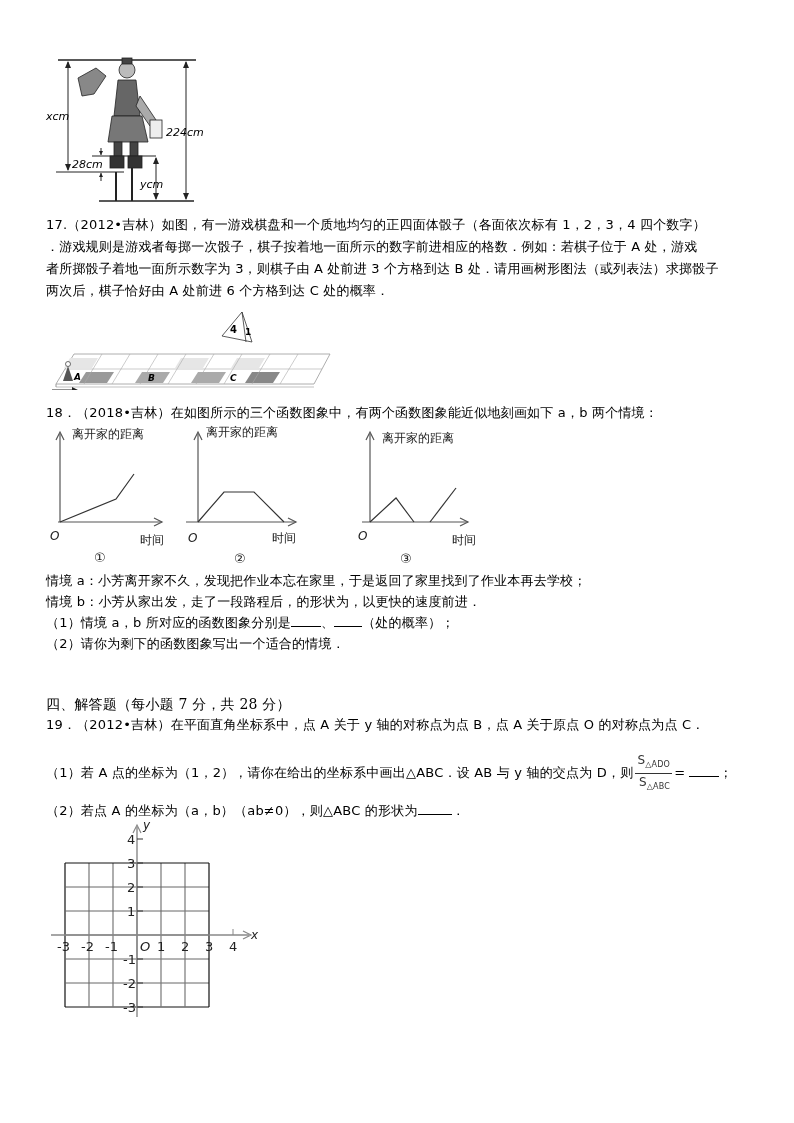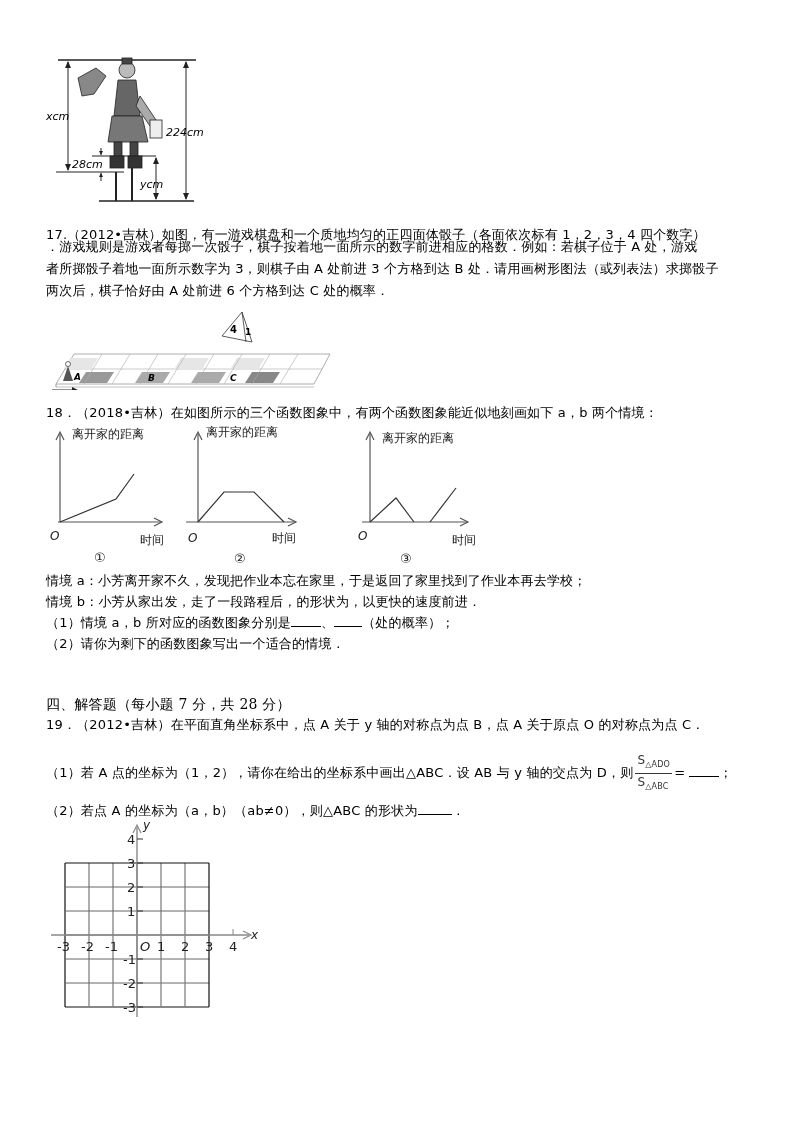--- a/index.html
+++ b/index.html
@@ -3,21 +3,21 @@
 <meta charset="utf-8">
 <style>
   html, body { margin: 0; padding: 0; background: #ffffff; }
   body { width: 794px; height: 1123px; position: relative; overflow: hidden;
          font-family: "DejaVu Sans", "Liberation Sans", sans-serif; color: #000; }
   .abs { position: absolute; }
   .line { position: absolute; left: 46px; font-size: 13px; line-height: 22px; white-space: nowrap; letter-spacing: 0.2px; }
   .blank { display: inline-block; border-bottom: 1px solid #000; height: 14px; vertical-align: baseline; }
   .section-title { font-weight: normal; font-family: "DejaVu Serif", "Liberation Serif", serif; font-size: 14px; }
   svg text { font-family: "DejaVu Sans", "Liberation Sans", sans-serif; }
-  .frac { display: inline-block; vertical-align: middle; text-align: left; font-size: 12px; color: #333; margin: 0 2px; }
+  .frac { display: inline-block; vertical-align: middle; text-align: right; font-size: 12px; color: #333; margin: 0 2px; }
   .frac .num { display: block; border-bottom: 1px solid #333; padding: 0 2px; line-height: 16px; }
   .frac .den { display: block; line-height: 16px; padding: 0 2px; }
   .frac sub { font-size: 8px; }
 </style>
 </head>
 <body>
 
 <svg class="abs" style="left:44px;top:56px" width="160" height="150" viewBox="0 0 160 150">
 
   <line x1="14" y1="4" x2="152" y2="4" stroke="#222" stroke-width="1.5"></line>
@@ -60,21 +60,21 @@
   </g>
 
   <line x1="72" y1="116" x2="72" y2="145" stroke="#222" stroke-width="2"></line>
   <line x1="88" y1="112" x2="88" y2="145" stroke="#222" stroke-width="2"></line>
   <text x="2" y="64" font-size="11" font-style="italic">xcm</text>
   <text x="28" y="112" font-size="11" font-style="italic">28cm</text>
   <text x="122" y="80" font-size="11" font-style="italic">224cm</text>
   <text x="96" y="132" font-size="11" font-style="italic">ycm</text>
 </svg>
 
-<div class="line" style="top:224px">17.（2012•吉林）如图，有一游戏棋盘和一个质地均匀的正四面体骰子（各面依次标有 1，2，3，4 四个数字）</div>
+<div class="line" style="top:214px">17.（2012•吉林）如图，有一游戏棋盘和一个质地均匀的正四面体骰子（各面依次标有 1，2，3，4 四个数字）</div>
 <div class="line" style="top:236px">．游戏规则是游戏者每掷一次骰子，棋子按着地一面所示的数字前进相应的格数．例如：若棋子位于 A 处，游戏</div>
 <div class="line" style="top:258px">者所掷骰子着地一面所示数字为 3，则棋子由 A 处前进 3 个方格到达 B 处．请用画树形图法（或列表法）求掷骰子</div>
 <div class="line" style="top:280px">两次后，棋子恰好由 A 处前进 6 个方格到达 C 处的概率．</div>
 
 <svg class="abs" style="left:44px;top:308px" width="290" height="82" viewBox="0 0 290 82">
 
   <g>
     <polygon points="178,28 198,4 208,34" fill="#fff" stroke="#333" stroke-width="0.8"></polygon>
     <line x1="198" y1="4" x2="202" y2="34" stroke="#333" stroke-width="0.8"></line>
     <text x="186" y="25" font-size="10" font-weight="bold">4</text>

